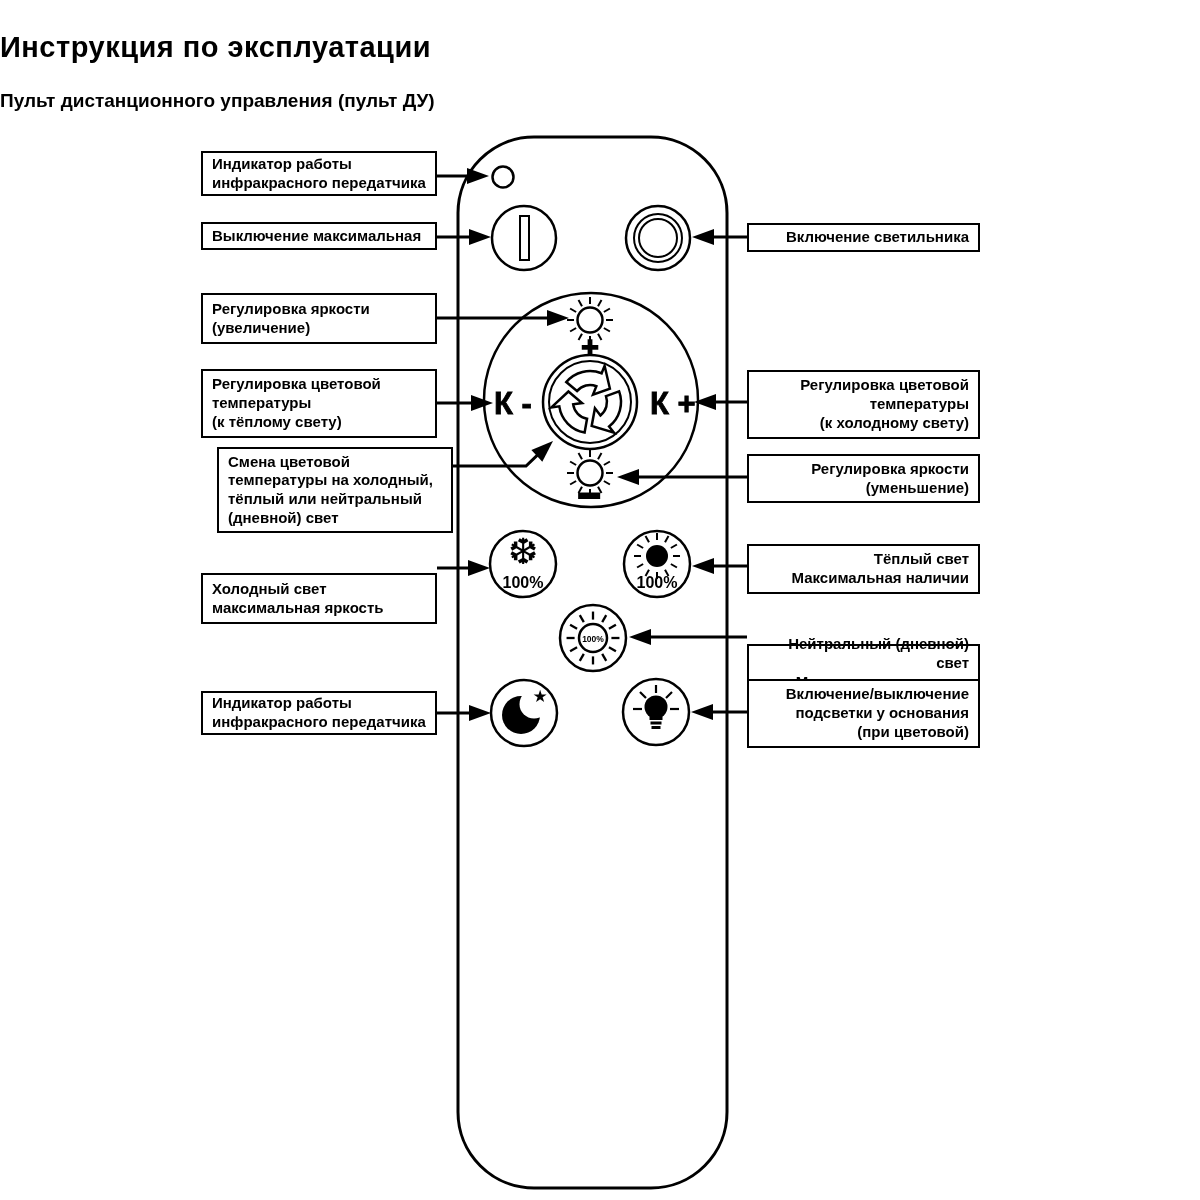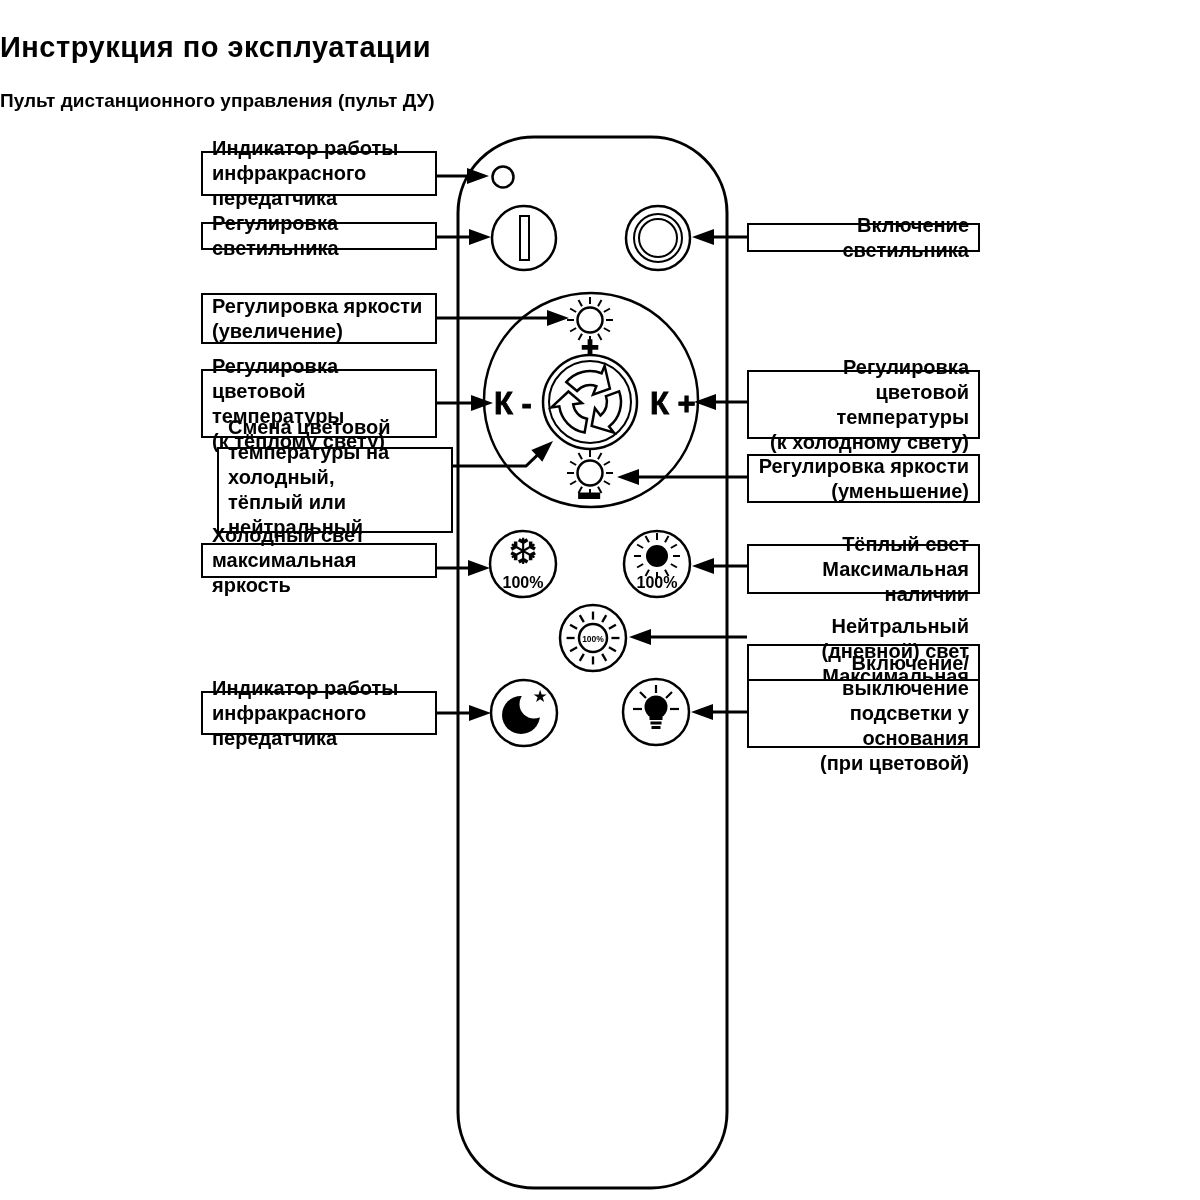--- a/index.html
+++ b/index.html
@@ -12,21 +12,21 @@
     font-size:29px;font-weight:bold;letter-spacing:.5px;
   }
   .page-subtitle{
     position:absolute;top:74px;left:0;width:1200px;text-align:left;
     font-size:19px;font-weight:bold;
   }
   .diagram-svg{position:absolute;left:0;top:0;}
   .callout{
     position:absolute;border:2px solid #000;background:#fff;
     display:flex;align-items:center;box-sizing:border-box;
-    font-size:20px;font-weight:bold;line-height:1.25;
+    font-size:15px;font-weight:bold;line-height:1.25;
   }
   .callout span{white-space:pre-line;display:block;width:100%;}
   .callout.left{padding:1px 4px 1px 9px;text-align:left;}
   .callout.right{padding:1px 9px 1px 4px;text-align:right;}
 </style>
 </head>
 <body>
 
 <h1 class="page-title">Инструкция по эксплуатации</h1>
 <h2 class="page-subtitle">Пульт дистанционного управления (пульт ДУ)</h2>
@@ -166,38 +166,38 @@
       </g>
     </g>
   </g>
 </svg>
 
 <div class="callout left" style="left:201px;top:151px;width:236px;height:45px">
   <span>Индикатор работы
 инфракрасного передатчика</span>
   </div>
 <div class="callout left" style="left:201px;top:222px;width:236px;height:28px">
-  <span>Регулировка светильника</span>
+  <span>Выключение максимальная</span>
   </div>
 <div class="callout left" style="left:201px;top:293px;width:236px;height:51px">
   <span>Регулировка яркости
 (увеличение)</span>
   </div>
 <div class="callout left" style="left:201px;top:369px;width:236px;height:69px">
   <span>Регулировка цветовой
 температуры
 (к тёплому свету)</span>
   </div>
 <div class="callout left" style="left:217px;top:447px;width:236px;height:86px">
   <span>Смена цветовой
 температуры на холодный,
 тёплый или нейтральный
 (дневной) свет</span>
   </div>
-<div class="callout left" style="left:201px;top:543px;width:236px;height:35px">
+<div class="callout left" style="left:201px;top:573px;width:236px;height:51px">
   <span>Холодный свет
 максимальная яркость</span>
   </div>
 <div class="callout left" style="left:201px;top:691px;width:236px;height:44px">
   <span>Индикатор работы
 инфракрасного передатчика</span>
   </div>
 
 <div class="callout right" style="left:747px;top:223px;width:233px;height:29px">
   <span>Включение светильника</span>

